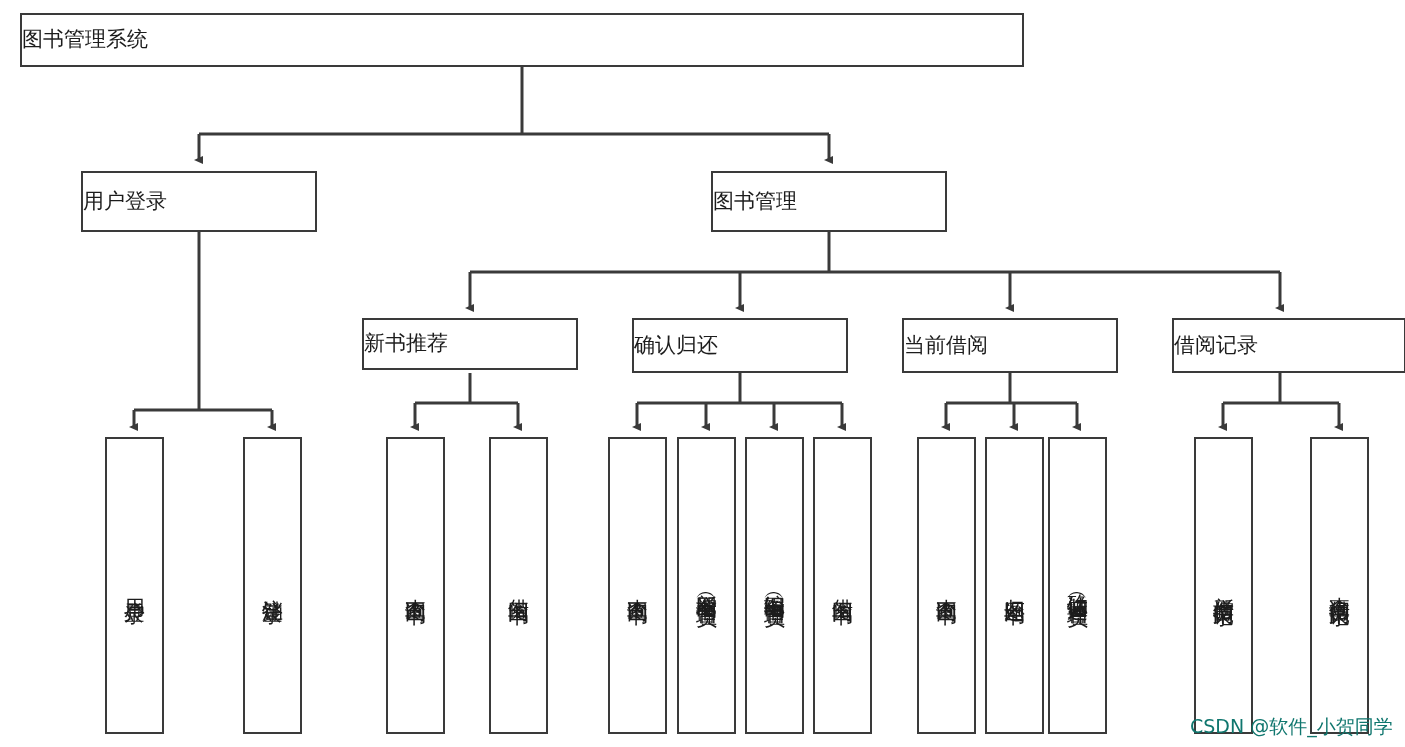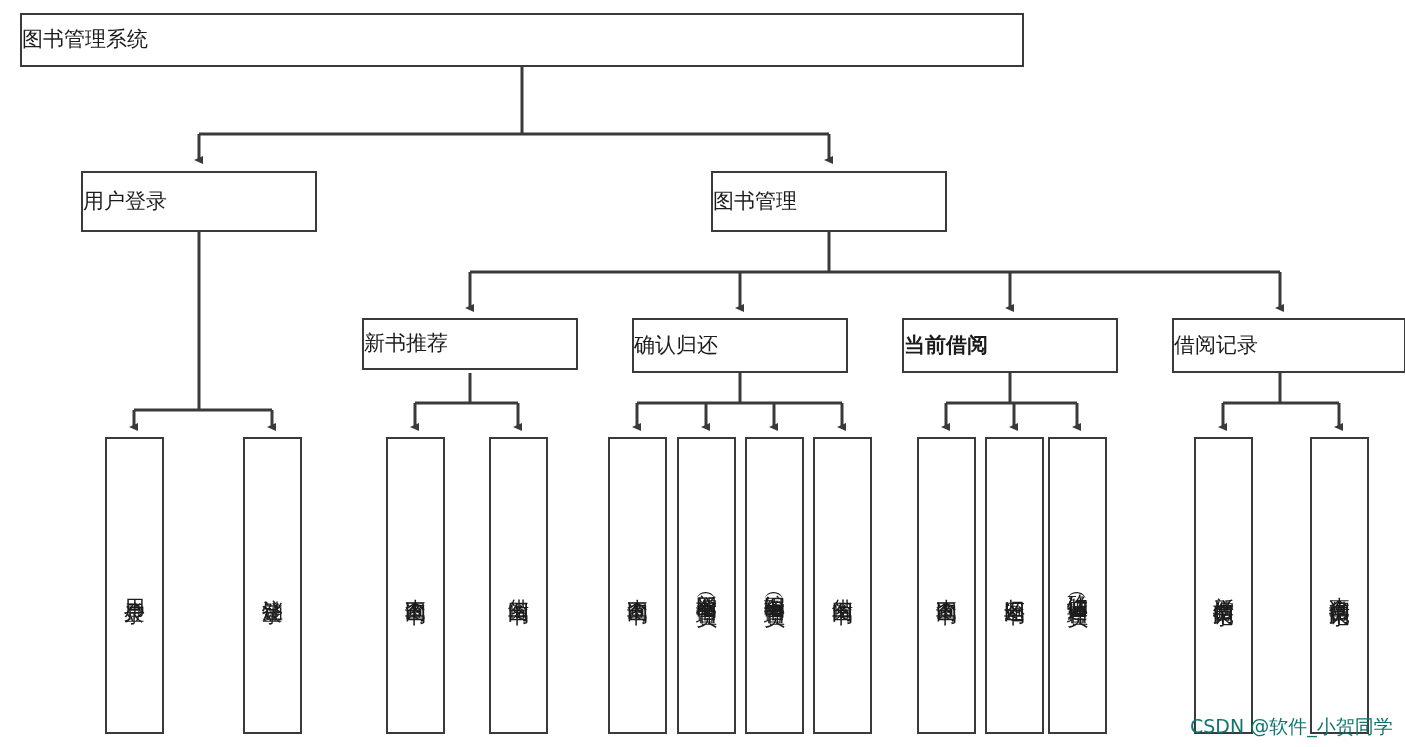--- a/index.html
+++ b/index.html
@@ -133,21 +133,21 @@
   <div class="node h" style="left:711px; top:171px; width:236px; height:61px;">
     <span class="node-label">图书管理</span>
   </div>
 
   <div class="node h" style="left:362px; top:318px; width:216px; height:52px;">
     <span class="node-label">新书推荐</span>
   </div>
   <div class="node h" style="left:632px; top:318px; width:216px; height:55px;">
     <span class="node-label">确认归还</span>
   </div>
-  <div class="node h" style="left:902px; top:318px; width:216px; height:55px;font-weight:bold;">
+  <div class="node h" style="left:902px; top:318px; width:216px; height:55px;">
     <span class="node-label">当前借阅</span>
   </div>
   <div class="node h" style="left:1172px; top:318px; width:234px; height:55px;">
     <span class="node-label">借阅记录</span>
   </div>
 
   <div class="node v" style="left:105px; top:437px; width:59px; height:297px;">
     <span class="node-label">用户登录</span>
   </div>
   <div class="node v" style="left:243px; top:437px; width:59px; height:297px;">

